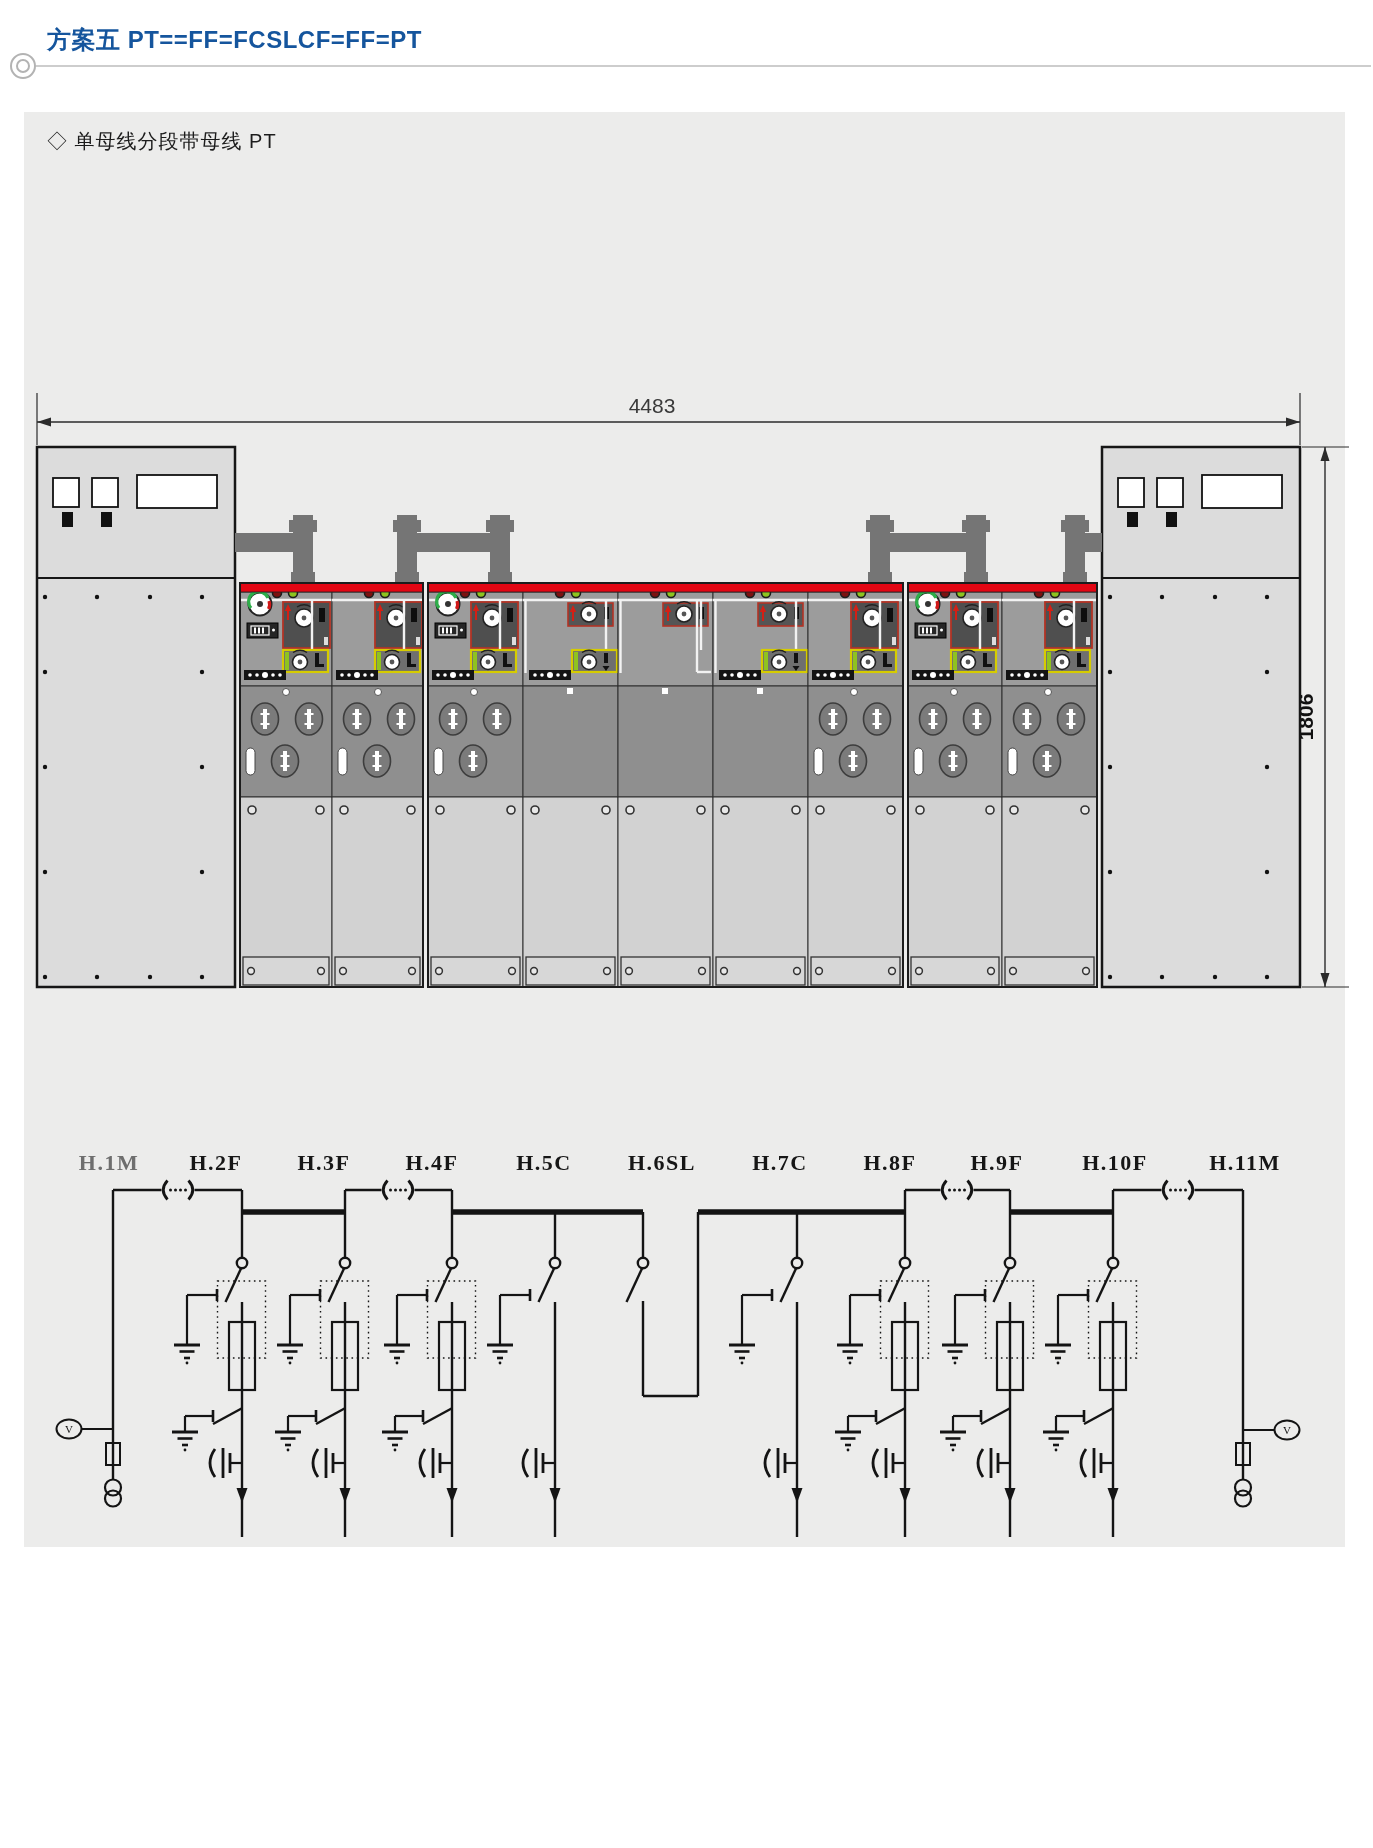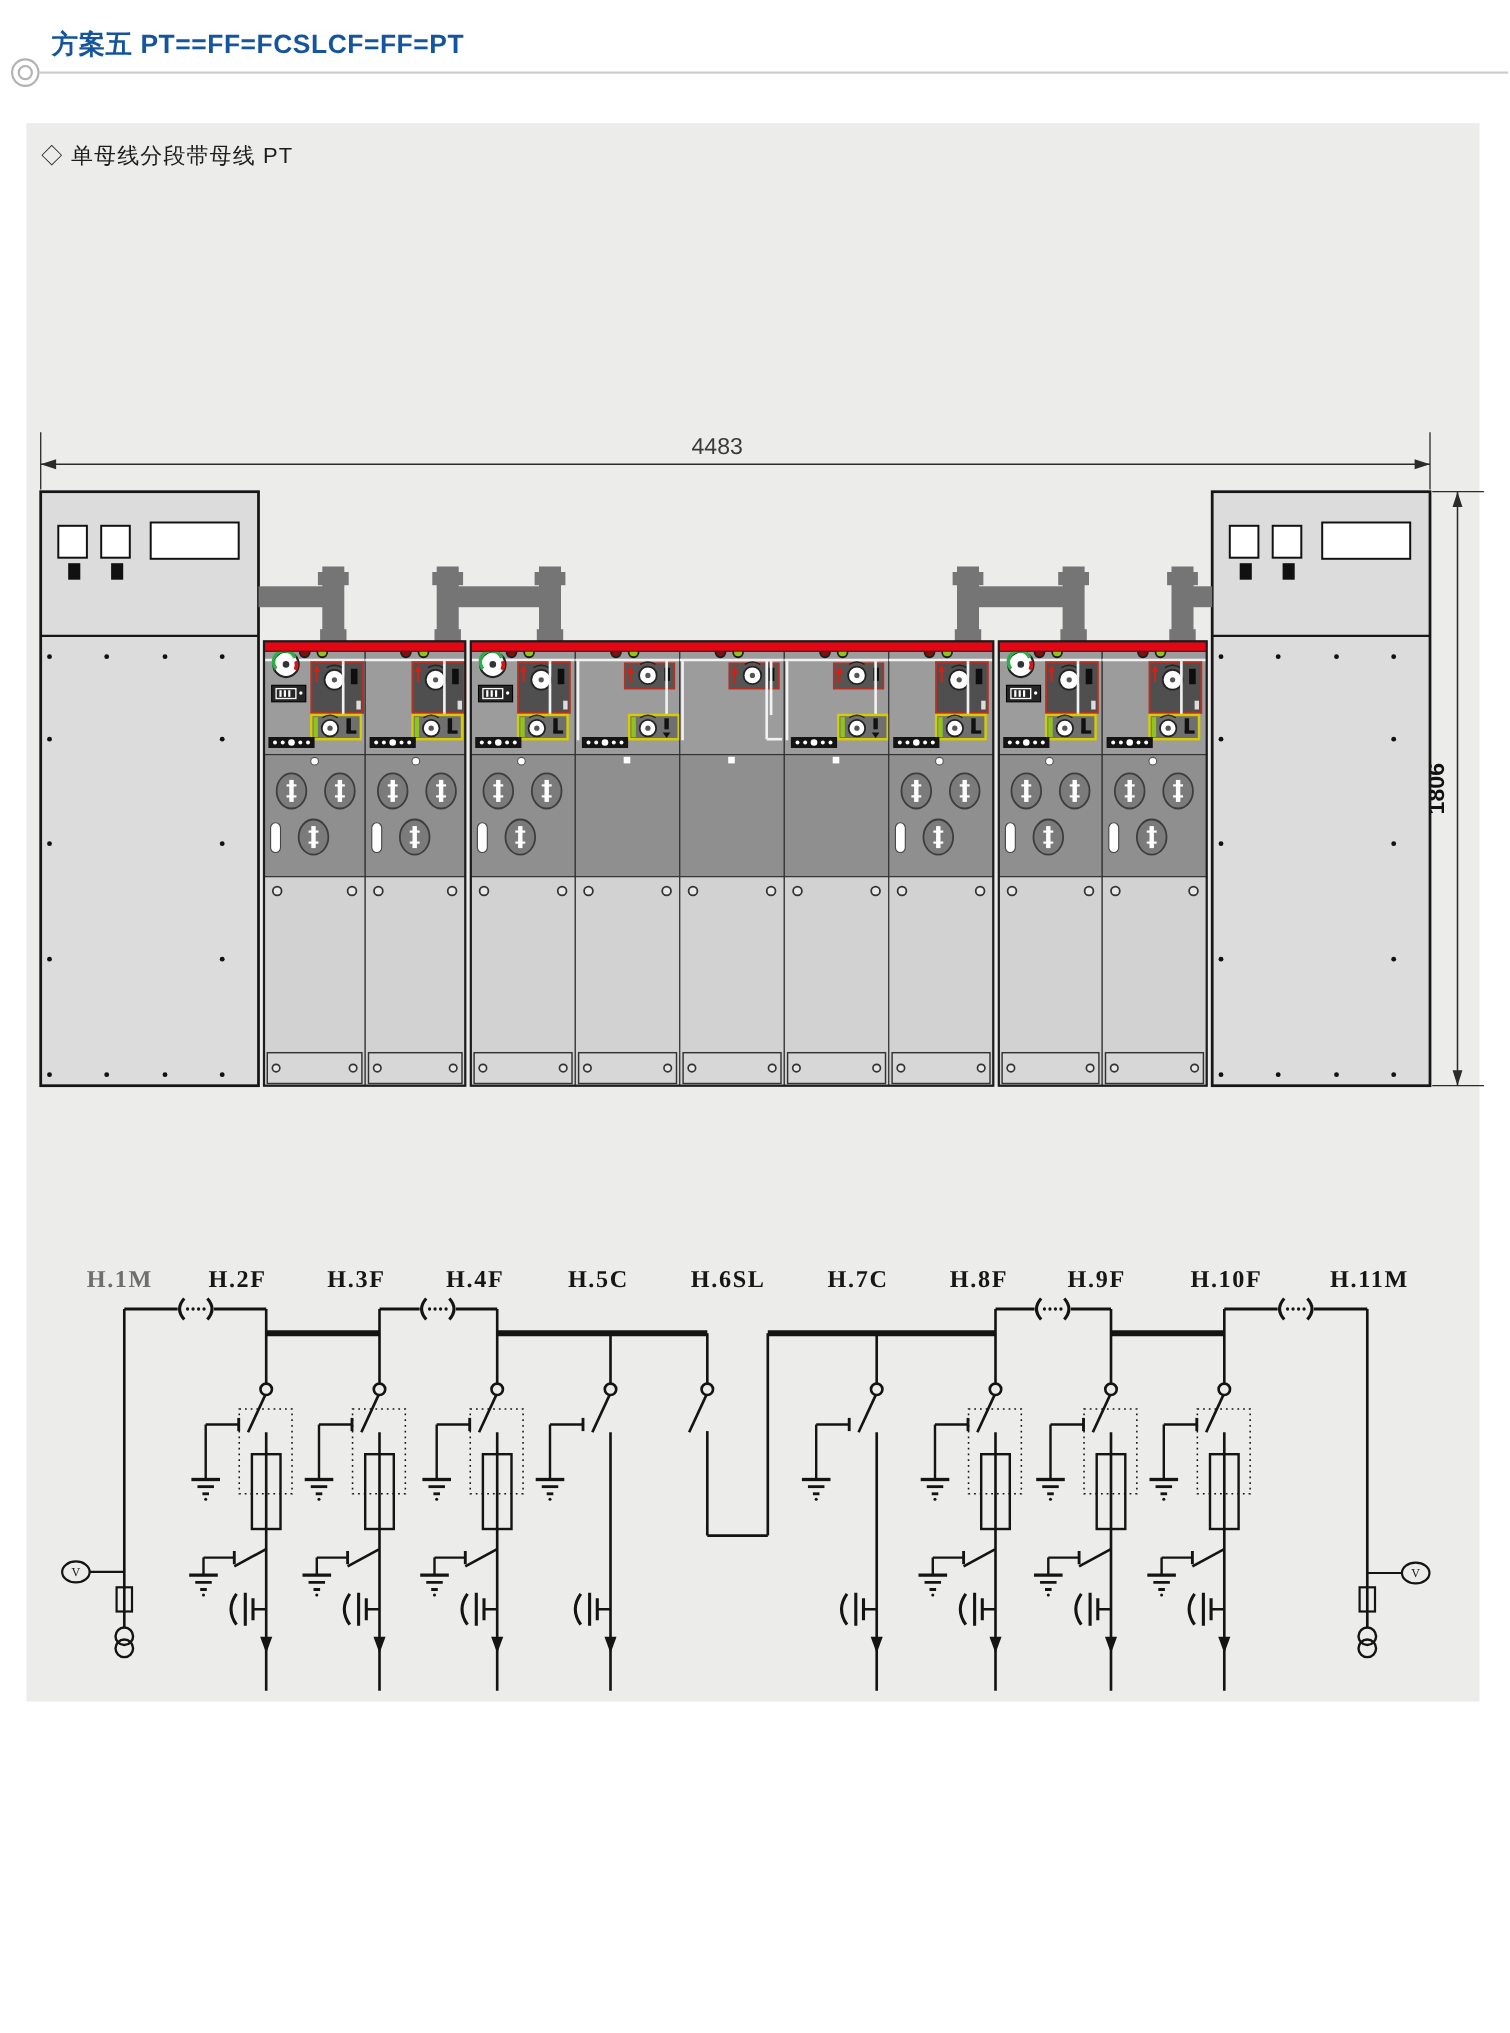--- a/index.html
+++ b/index.html
@@ -6,21 +6,21 @@
   #page{position:relative;width:1373px;height:1547px;background:#ffffff;overflow:hidden;
         font-family:"Liberation Sans",sans-serif;}
   .page-title{position:absolute;left:47px;top:24px;margin:0;font-size:24px;font-weight:bold;
         color:#15559d;letter-spacing:0.5px;font-family:"Liberation Sans",sans-serif;}
   .head-rule{position:absolute;left:36px;top:65px;right:2px;height:2px;background:#cdcdcd;}
   .ornament{position:absolute;left:10px;top:53px;width:22px;height:22px;border:2px solid #b3b3b3;
         border-radius:50%;background:#fff;}
   .ornament .inner{position:absolute;left:4px;top:4px;width:10px;height:10px;border:2px solid #b3b3b3;
         border-radius:50%;}
   .content-panel{position:absolute;left:24px;top:112px;width:1321px;height:1736px;background:#ececeb;}
-  .subtitle{position:absolute;left:37px;top:128px;font-size:20px;color:#1c1c1c;letter-spacing:1px;text-align:right;}
+  .subtitle{position:absolute;left:47px;top:128px;font-size:20px;color:#1c1c1c;letter-spacing:1px;text-align:right;}
   #draw{position:absolute;left:0;top:0;width:1373px;height:1848px;}
 </style>
 </head>
 <body>
 
 <div id="page">
   <div class="ornament">
       <div class="inner"></div>
     </div>
   <h1 class="page-title">方案五 PT==FF=FCSLCF=FF=PT</h1>

